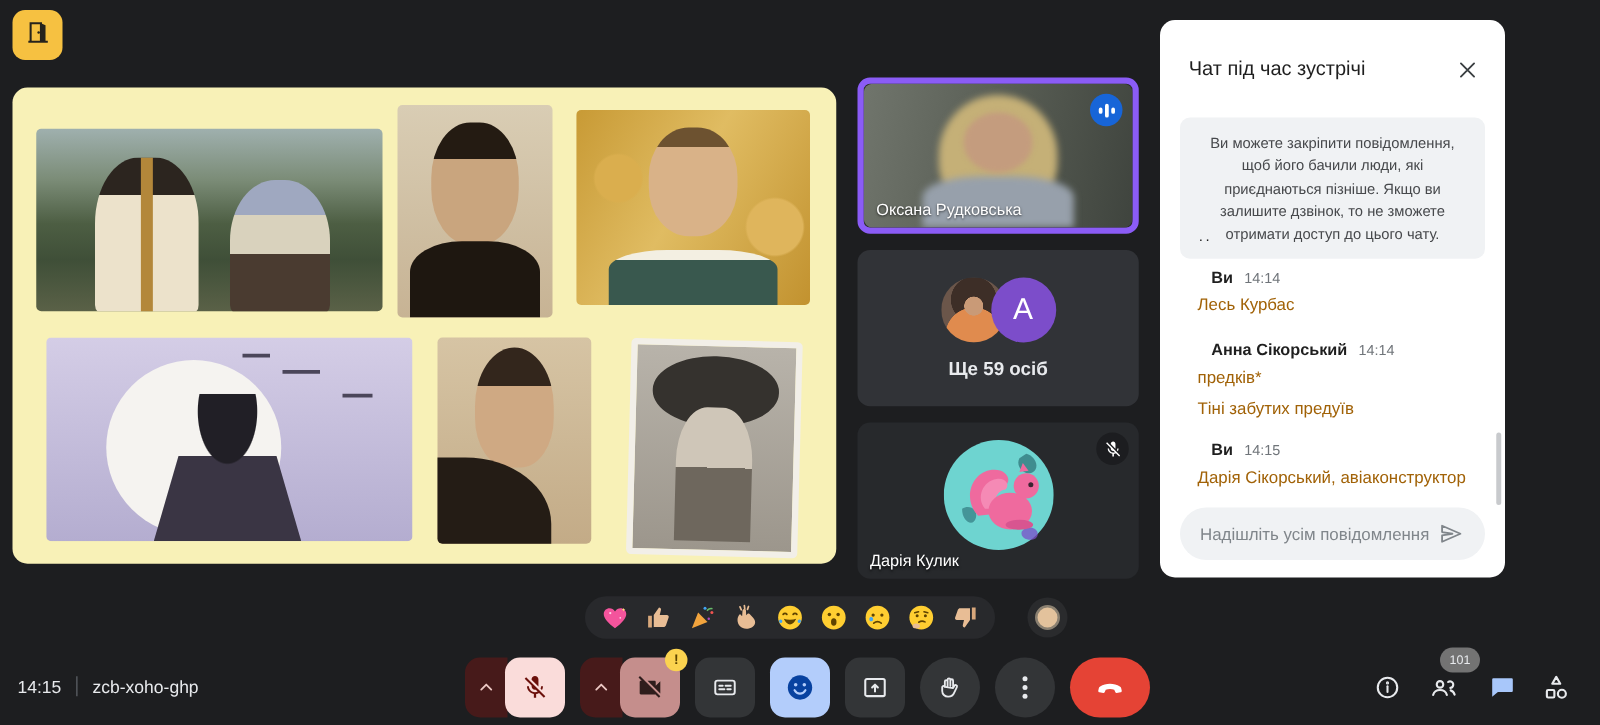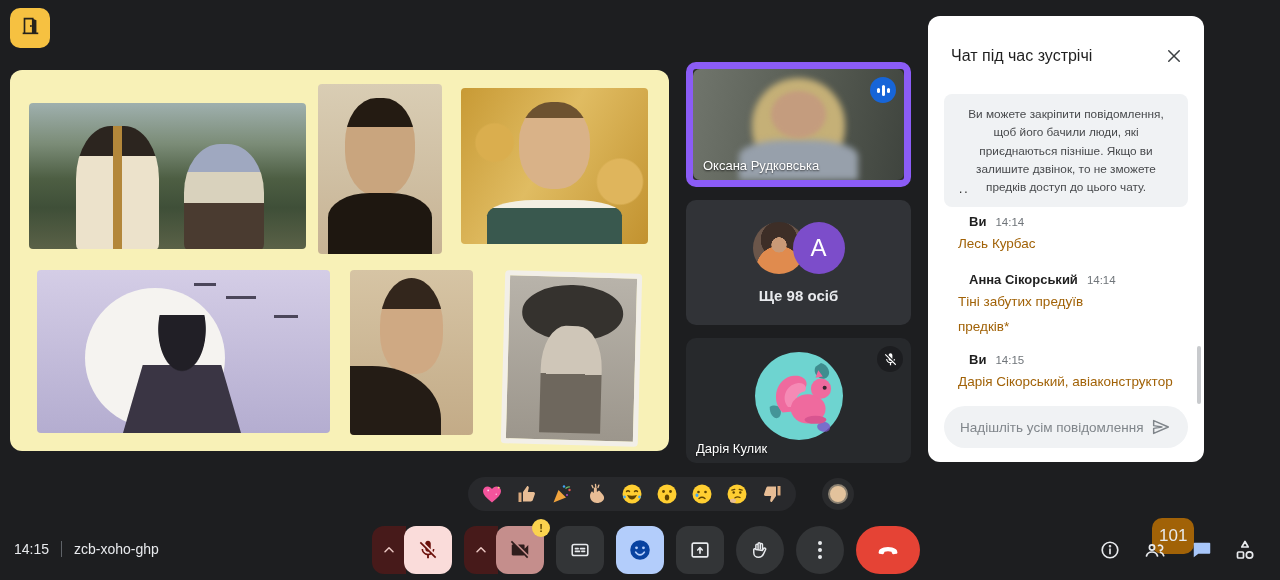--- a/index.html
+++ b/index.html
@@ -62,21 +62,21 @@
         background:#241c15; border-radius:0 70% 0 0; }
   .p6 { left:493px; top:202px; width:137px; height:173px; border:5px solid #f2efe8;
         background:linear-gradient(#b8b3aa,#9c968c); transform:rotate(1.5deg); }
   .p6::before { content:""; position:absolute; left:10%; top:5%; width:80%; height:34%;
         background:#35322e; border-radius:50%; }
   .p6::after { content:""; position:absolute; left:26%; top:30%; width:48%; height:66%;
         background:linear-gradient(#cfc6b8 0 45%, #6e675d 45%); border-radius:40% 40% 0 0; }
 
   
   .tile { position:absolute; left:686px; width:225px; height:125px; border-radius:10px; overflow:hidden; }
-  .tile-speaker { top:62px; border:7px solid #8b5cf6; background:#2a2c28; cursor:pointer; }
+  .tile-speaker { top:62px; border:5px solid #8b5cf6; background:#2a2c28; cursor:pointer; }
   .video-ok { position:absolute; inset:0; border-radius:7px;
         background:linear-gradient(100deg,#70756c,#565b52 55%,#3f443e); overflow:hidden; }
   .video-ok::before { content:""; position:absolute; left:28%; top:8%; width:44%; height:84%;
         background:#c5b077; border-radius:50% 50% 45% 45%; filter:blur(3px); }
   .video-ok::after { content:""; position:absolute; left:37%; top:20%; width:26%; height:42%;
         background:#c49c7e; border-radius:50%; filter:blur(2px); }
   .body-ok { position:absolute; bottom:0; left:22%; width:56%; height:36%;
         background:#97a0ab; border-radius:40% 40% 0 0; filter:blur(3px); }
   .audio-ind { position:absolute; right:8px; top:8px; width:26px; height:26px; border-radius:50%;
         background:#1765d8; display:flex; align-items:center; justify-content:center; gap:2px; }
@@ -152,22 +152,22 @@
   .btn-round { border-radius:50%; }
   .btn-smiley { background:#b3cdfb; }
   .btn-end { width:64px; height:48px; border-radius:24px; background:#e54335; display:flex;
           align-items:center; justify-content:center; cursor:pointer; }
   .dots { display:flex; flex-direction:column; gap:3px; }
   .dots i { width:4px; height:4px; border-radius:50%; background:#e8eaed; }
   .ri { position:absolute; width:24px; height:24px; cursor:pointer; display:flex;
         align-items:center; justify-content:center; }
   .ri-info { left:1098px; top:538px; } .ri-people { left:1143px; top:538px; }
   .ri-chat { left:1190px; top:538px; } .ri-act { left:1233px; top:538px; }
-  .count-badge { position:absolute; left:1152px; top:518px; min-width:32px; height:36px; padding:0 7px;
-        border-radius:10px; background:#a16207; color:#e8eaed; font-size:17px;
+  .count-badge { position:absolute; left:1152px; top:518px; min-width:32px; height:20px; padding:0 7px;
+        border-radius:10px; background:#737373; color:#e8eaed; font-size:10px;
         display:flex; align-items:center; justify-content:center; }
   .ri, .count-badge { position:absolute; }
 </style>
 </head>
 <body>
 
 <div class="app">
 
   <div class="logo">
     <span>
@@ -199,21 +199,21 @@
         <i></i>
       </div>
     <div class="tile-name">Оксана Рудковська</div>
   </div>
 
   <div class="tile tile-others">
     <div class="others-avatars">
       <span class="av-photo"></span>
       <span class="av-letter">A</span>
     </div>
-    <div class="others-label">Ще 98 осіб</div>
+    <div class="others-label">Ще 59 осіб</div>
   </div>
 
   <div class="tile tile-daria">
     <div class="squirrel-wrap">
       <svg width="88" height="88" viewBox="0 0 48 48">
         <circle cx="24" cy="24" r="24" fill="#6ed4d0"></circle>
         <path d="M8 30c3-2 7 0 6 4s-6 2-6-4z" fill="#39858a" opacity=".8"></path>
         <path d="M34 40c2-3 7-2 7 1 0 4-8 3-7-1z" fill="#7c4dca" opacity=".75"></path>
         <path d="M36 6c4 1 6 6 3 8s-8-2-6-6z" fill="#2b6f74" opacity=".7"></path>
         <path d="M15 33c-7-7-3-19 6-20 6-.7 9 4 6 7-6 0-8 8-2 12z" fill="#ef6a9e"></path>
@@ -233,37 +233,37 @@
     <div class="tile-name">Дарія Кулик</div>
   </div>
 
   <div class="chat">
     <div class="chat-title">Чат під час зустрічі</div>
     <div class="chat-close">
       <svg width="18" height="18" viewBox="0 0 24 24" fill="none" stroke="#3c4043" stroke-width="2" stroke-linecap="round">
           <path d="M5 5l14 14M19 5L5 19"></path>
         </svg>
     </div>
-    <div class="pinned">Ви можете закріпити повідомлення, щоб його бачили люди, які приєднаються пізніше. Якщо ви залишите дзвінок, то не зможете предків доступ до цього чату.</div>
+    <div class="pinned">Ви можете закріпити повідомлення, щоб його бачили люди, які приєднаються пізніше. Якщо ви залишите дзвінок, то не зможете отримати доступ до цього чату.</div>
     <div class="collapsed-msg">..</div>
 
     <div class="msg m1">
       <div class="hdr">
         <span class="author">Ви</span>
         <span class="time">14:14</span>
       </div>
       <div class="text">Лесь Курбас</div>
     </div>
     <div class="msg m2">
       <div class="hdr">
         <span class="author">Анна Сікорський</span>
         <span class="time">14:14</span>
       </div>
+      <div class="text">предків*</div>
       <div class="text">Тіні забутих предуїв</div>
-      <div class="text">предків*</div>
     </div>
     <div class="msg m3">
       <div class="hdr">
         <span class="author">Ви</span>
         <span class="time">14:15</span>
       </div>
       <div class="text">Дарія Сікорський, авіаконструктор</div>
     </div>
 
     <div class="chat-scroll"></div>

